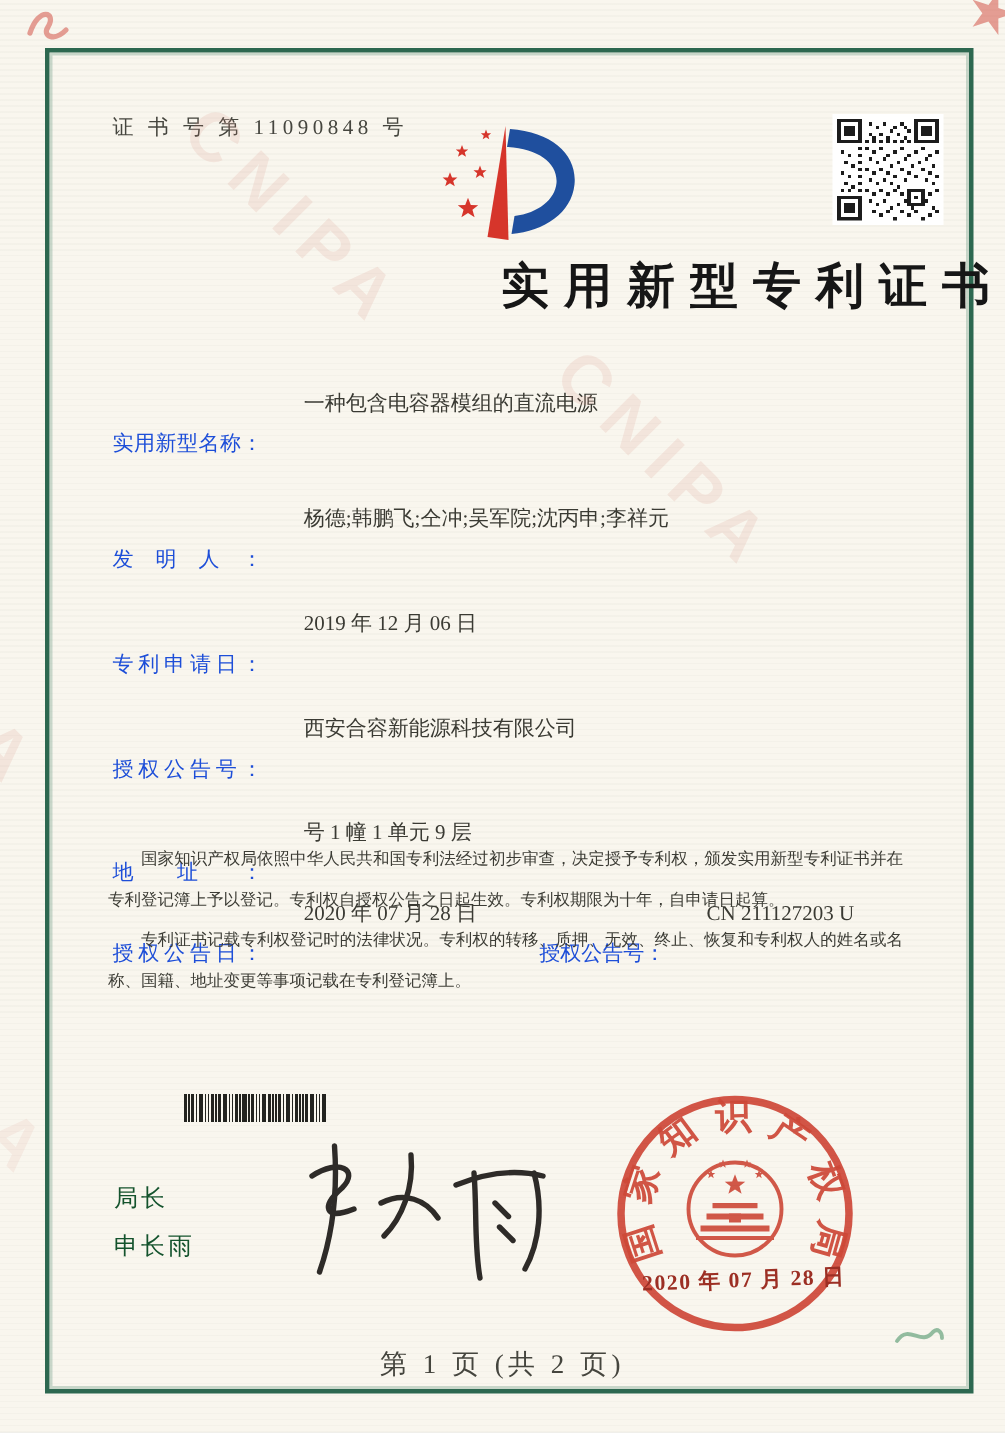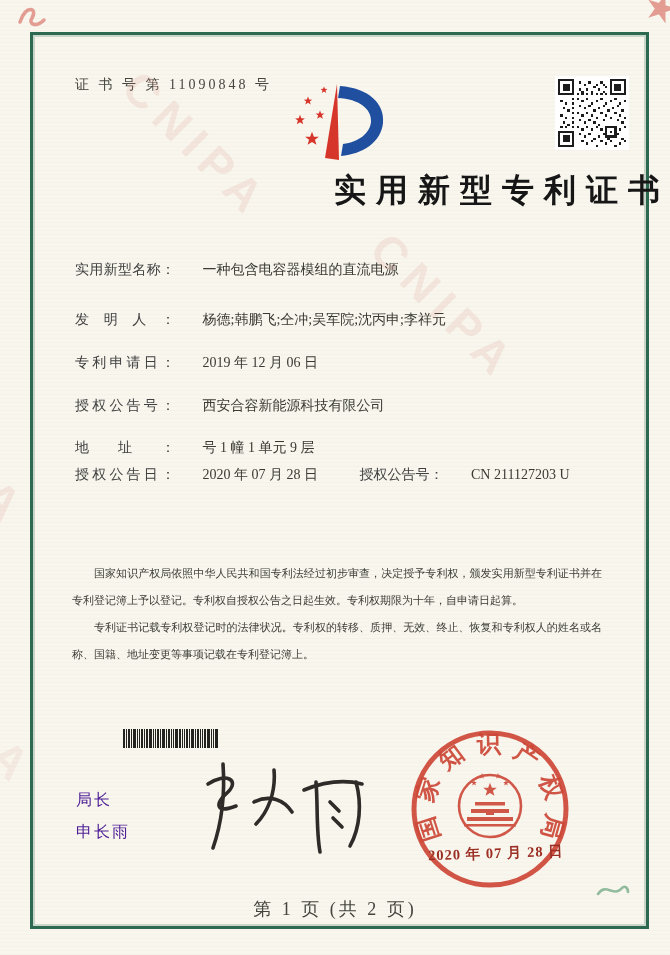--- a/index.html
+++ b/index.html
@@ -13,32 +13,32 @@
   .logo{position:absolute;left:287px;top:78px;}
   .qr{position:absolute;left:555px;top:76px;width:74px;height:74px;background:#ffffff;
       display:flex;align-items:center;justify-content:center;}
   .title{position:absolute;left:0;top:169px;width:100%;text-align:right;
       font-size:32px;font-weight:bold;letter-spacing:10px;color:#161616;}
   .fields{position:absolute;left:75px;top:258px;width:530px;font-size:14px;}
   .row{margin-bottom:20px;line-height:23px;white-space:nowrap;}
   .row.r1{margin-bottom:27px;}
   .row.r5{margin-bottom:19px;}
   .row.addr{margin-bottom:4px;}
-  .lab{display:inline-block;width:100px;text-align:justify;text-align-last:justify;vertical-align:top;color:#404040;}
+  .lab{display:inline-block;width:100px;text-align:justify;text-align-last:justify;vertical-align:top;color:#1d4ed8;margin-top:27px;}
   .val{display:inline-block;margin-left:24px;vertical-align:top;white-space:normal;}
   .addr .val{width:400px;}
   .addr .val span{display:block;}
   .pair2{margin-left:38px;}
   .pair2 .lab{width:auto;text-align-last:auto;}
   .paras{position:absolute;left:72px;top:560px;width:530px;font-size:11px;
       line-height:27px;color:#3c3c35;text-align:justify;}
   .paras p{margin:0;text-indent:2em;}
   .barcode{position:absolute;left:75px;top:729px;}
   .signer{position:absolute;left:76px;top:784px;font-family:"Liberation Sans","DejaVu Sans",sans-serif;
-      font-size:16px;color:#4c1d95;line-height:32px;letter-spacing:2px;}
+      font-size:16px;color:#14532d;line-height:32px;letter-spacing:2px;}
   .signature{position:absolute;left:186px;top:750px;}
   .seal{position:absolute;left:405px;top:724px;mix-blend-mode:multiply;opacity:0.92;}
   .seal-date{position:absolute;left:428px;top:844px;font-size:14.5px;font-weight:bold;
       color:#9c2f24;letter-spacing:1px;transform:rotate(-2deg);z-index:3;}
   .footer{position:absolute;left:0;top:897px;width:100%;text-align:center;
       font-size:18px;letter-spacing:3px;color:#45453e;}
   .wm{position:absolute;font-family:"Liberation Sans","DejaVu Sans",sans-serif;font-weight:bold;
       font-size:46px;letter-spacing:9px;color:rgba(214,128,116,0.14);
       transform:rotate(45deg);transform-origin:left top;white-space:nowrap;pointer-events:none;z-index:2;}
   .wm1{left:150px;top:60px;}

